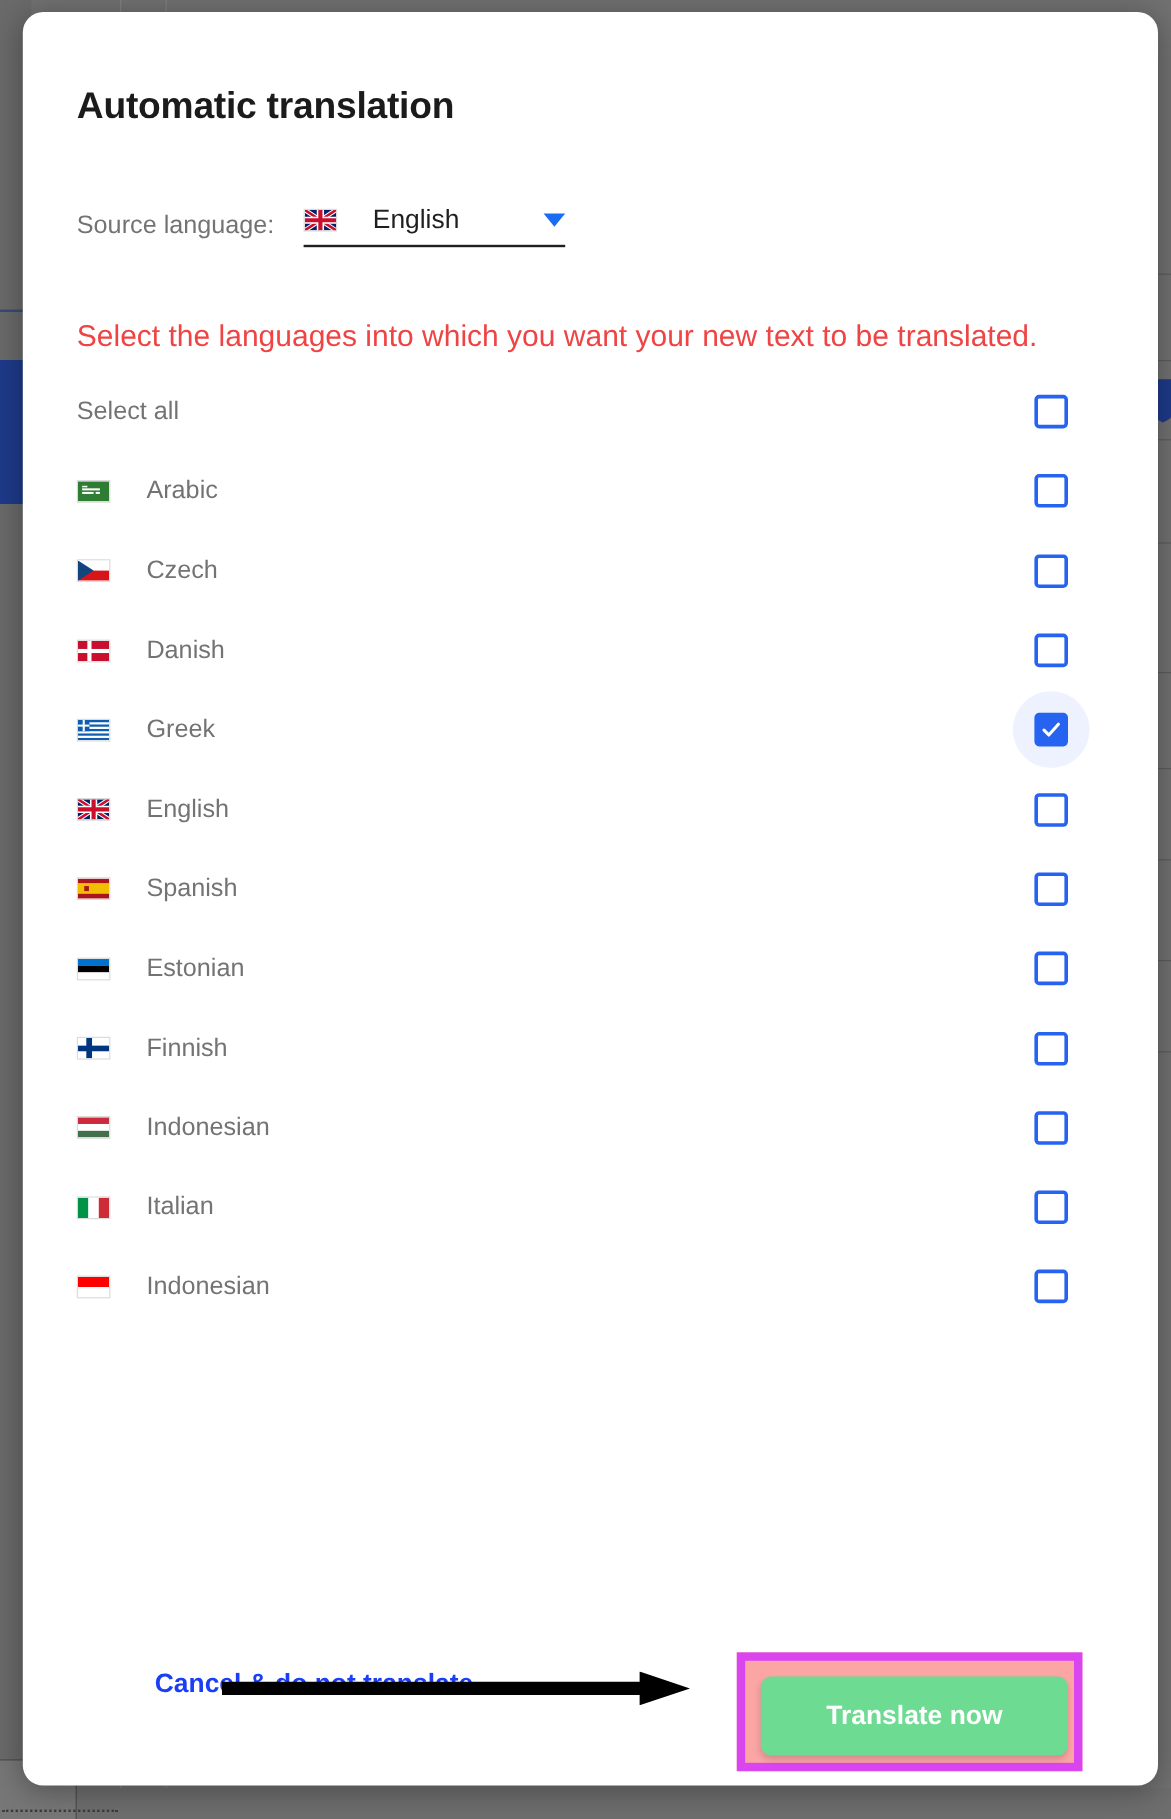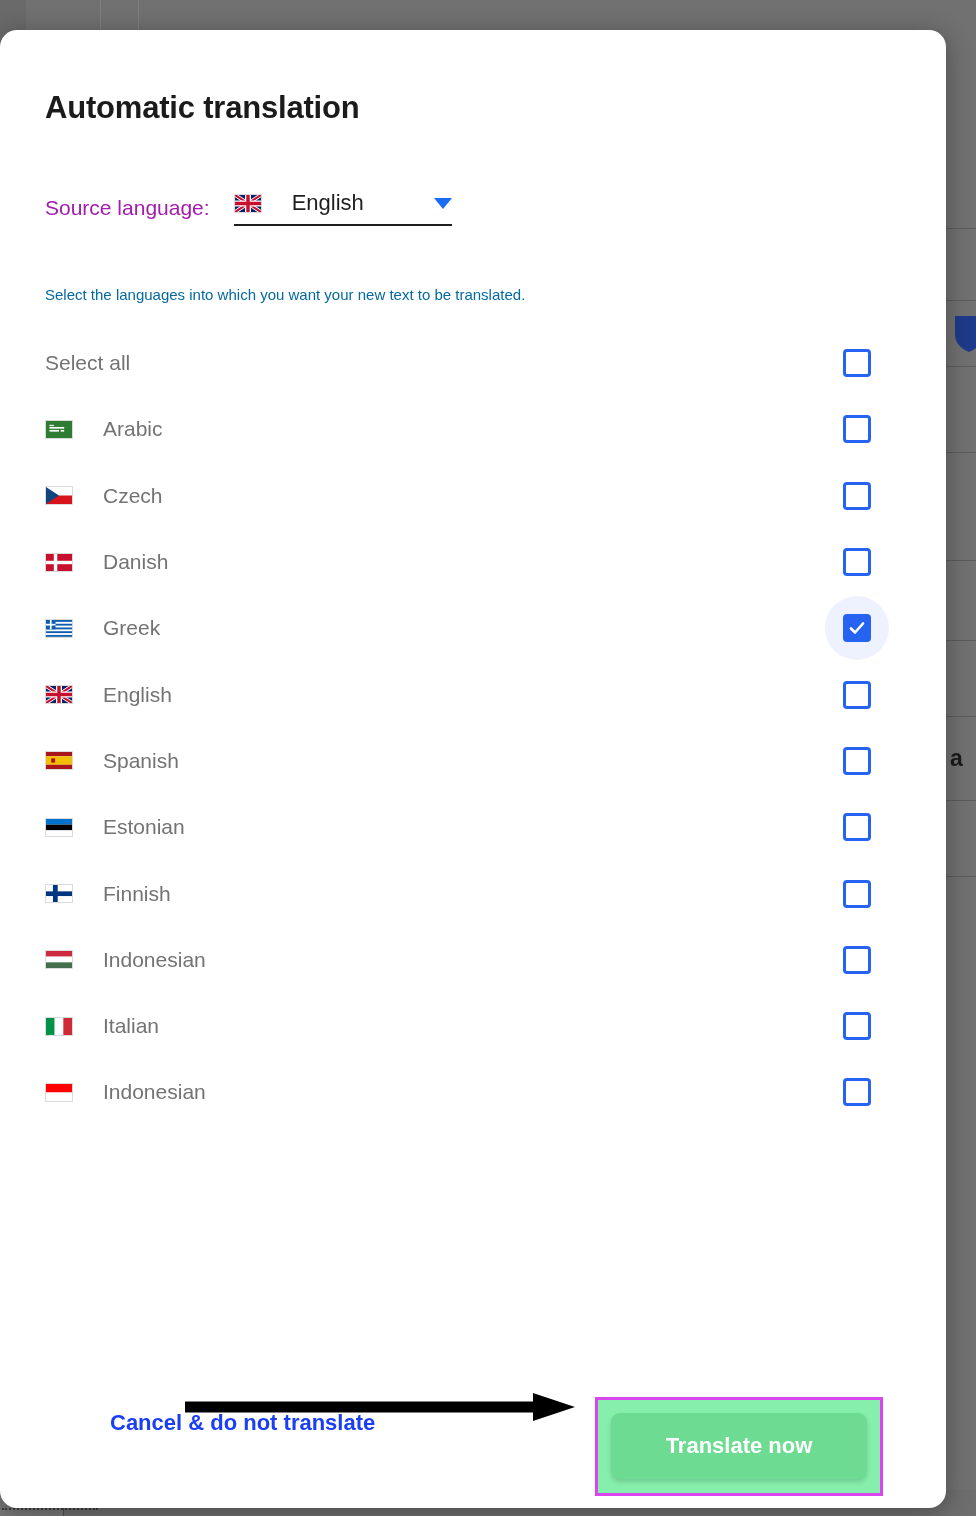--- a/index.html
+++ b/index.html
@@ -56,42 +56,41 @@
     border-top: 2px dotted #3c3c3c;
   }
   .bg-left-white {
     position: absolute; left: 27px; top: 1490px; width: 949px; height: 26px;
     background: #6e6e6e;
   }
 
   
   #modal {
     position: absolute;
-    left: 0; top: 10px;
+    left: 19px; top: 10px;
     width: 946px; height: 1478px;
     background: #ffffff;
     border-radius: 17px;
     box-shadow: 0 4px 26px rgba(0,0,0,.33);
     overflow: hidden;
-    margin-top: 20px;
   }
 
   .modal-title {
     position: absolute; left: 45px; top: 60px;
     font-size: 31px; font-weight: bold; color: #1b1b1b;
     letter-spacing: -0.2px;
   }
 
   
   .source-row {
     position: absolute; left: 45px; top: 160px;
     display: flex; align-items: center;
   }
   .source-label {
-    font-size: 21px; color: #a21caf; font-weight: 400;
+    font-size: 21px; color: #737373; font-weight: 400;
   }
   .source-select {
     margin-left: 24px;
     width: 218px;
     border-bottom: 2px solid #1f1f1f;
     padding-bottom: 8px;
     display: flex; align-items: center;
     cursor: pointer;
   }
   .flag {
@@ -112,21 +111,21 @@
     margin-left: auto;
     width: 0; height: 0;
     border-left: 9px solid transparent;
     border-right: 9px solid transparent;
     border-top: 11px solid #1a6cf5;
   }
 
   
   .desc {
     position: absolute; left: 45px; top: 256px;
-    font-size: 15px; color: #0369a1;
+    font-size: 25px; color: #ef4444;
   }
 
   
   .lang-list {
     position: absolute; left: 45px; top: 300px;
     width: 856px;
   }
   .row {
     position: relative;
     height: 66.3px;
@@ -168,22 +167,22 @@
     position: absolute; left: 0; right: 0; top: 1348px; height: 120px;
   }
   .cancel-link {
     position: absolute; left: 110px; top: 32px;
     font-size: 22px; font-weight: bold; color: #1a3ef5;
     cursor: pointer;
   }
   .translate-highlight {
     position: absolute; left: 595px; top: 19px;
     width: 288px; height: 99px;
-    border: 3px solid #d946ef;
-    background: #86efac;
+    border: 7px solid #d946ef;
+    background: #fca5a5;
   }
   .translate-btn {
     position: absolute; left: 13px; top: 13px;
     width: 256px; height: 66px;
     background: #6ddb92;
     border: none; border-radius: 9px;
     color: #ffffff; font-size: 22px; font-weight: bold;
     font-family: "Liberation Sans", sans-serif;
     cursor: pointer;
     box-shadow: 0 3px 5px rgba(0,0,0,.15);

